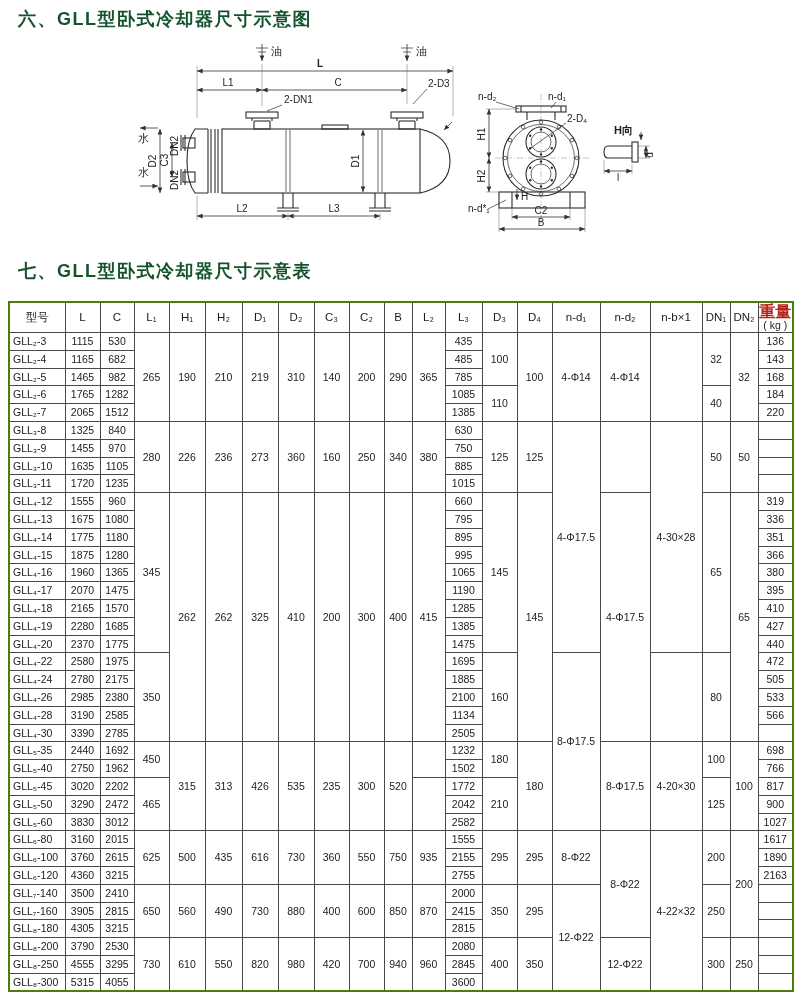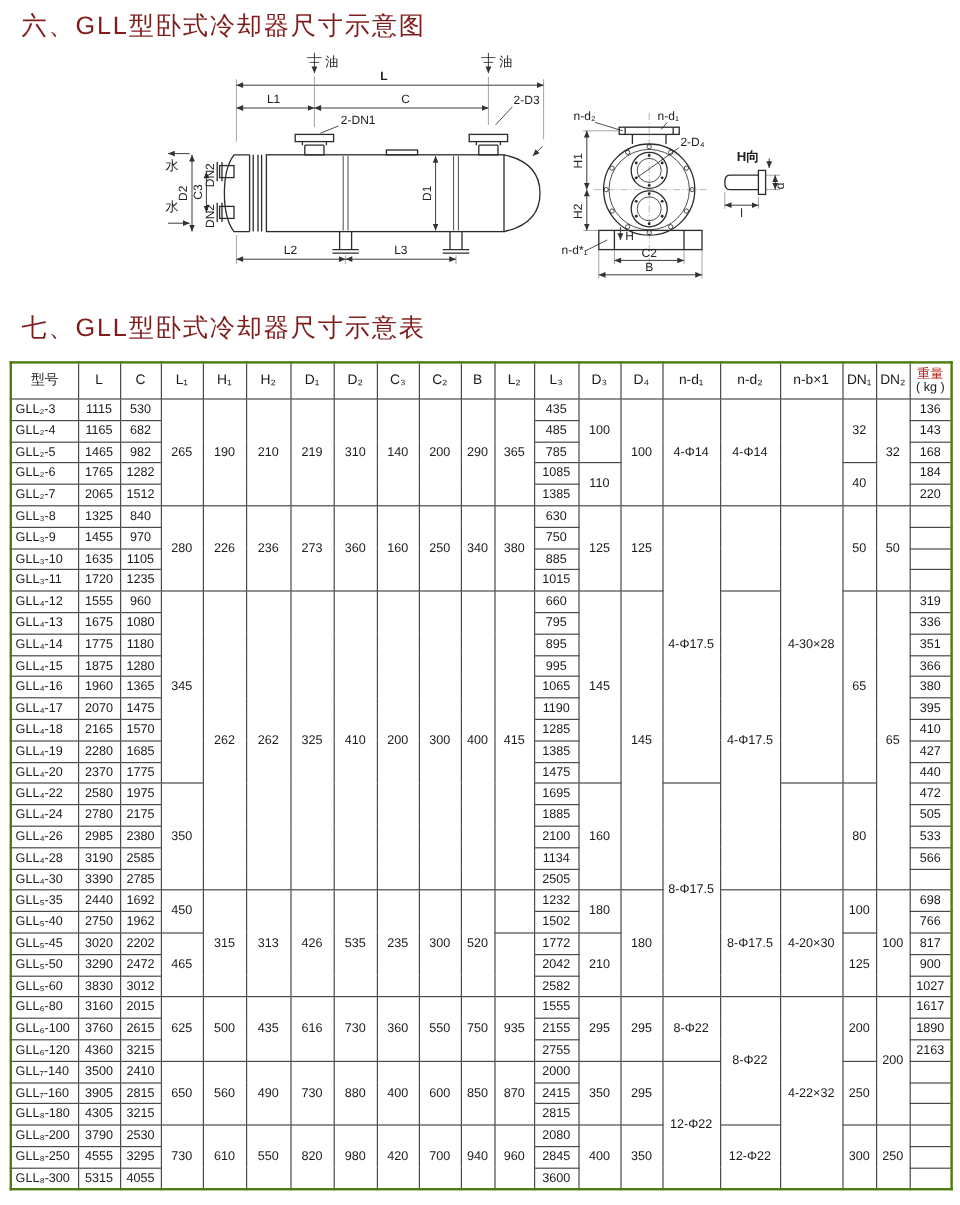--- a/index.html
+++ b/index.html
@@ -1,37 +1,37 @@
 <!DOCTYPE html>
 <html><head>
 <meta charset="utf-8">
 <style>
   html,body{margin:0;padding:0}
   body{width:800px;height:1004px;background:#ffffff;position:relative;
        font-family:"Liberation Sans","DejaVu Sans",sans-serif;color:#161616}
-  .title{position:absolute;left:18px;color:#7f1d1d;font-weight:normal;
-         font-size:21px;letter-spacing:1.5px;white-space:nowrap}
+  .title{position:absolute;left:18px;color:#14532d;font-weight:bold;
+         font-size:18px;letter-spacing:1.5px;white-space:nowrap}
   #title1{top:7px}
   #title2{top:259px}
   #diagram{position:absolute;top:34px;left:0}
   text{fill:#222;font-size:10px;font-family:"Liberation Sans","DejaVu Sans",sans-serif}
   .cn{font-size:11px}
   .dl{stroke:#333;stroke-width:0.8;fill:none}
   .ext{stroke:#666;stroke-width:0.5;fill:none}
   .dr{stroke:#2c2c2c;stroke-width:1.1;fill:none}
   .dr2{stroke:#2c2c2c;stroke-width:0.7;fill:none}
   .cl{stroke:#888;stroke-width:0.5;fill:none;stroke-dasharray:6 2 1 2}
   table{position:absolute;top:301px;left:8px;width:784px;border-collapse:collapse;
         table-layout:fixed;border:2px solid #4d7c0f;background:#fff}
   th,td{border:1px solid #4a4a4a;text-align:center;vertical-align:middle;
         padding:0;font-size:10.5px;line-height:1.02;color:#1b1b1b;overflow:hidden}
   th{font-weight:normal;font-size:11.5px;height:29px}
   td{height:16.8px}
   td.model{text-align:left;padding-left:3px;font-size:10.5px;white-space:nowrap}
-  .accent{color:#b5231d;font-weight:normal;font-size:11px}
+  .accent{color:#b5231d;font-weight:bold;font-size:16px}
   .sub2{font-size:10.5px}
 </style>
 </head>
 <body>
 
 <div id="title1" class="title">六、GLL型卧式冷却器尺寸示意图</div>
 <div id="title2" class="title">七、GLL型卧式冷却器尺寸示意表</div>
 
 <svg id="diagram" width="800" height="232" viewBox="0 0 800 232">
   <defs>

